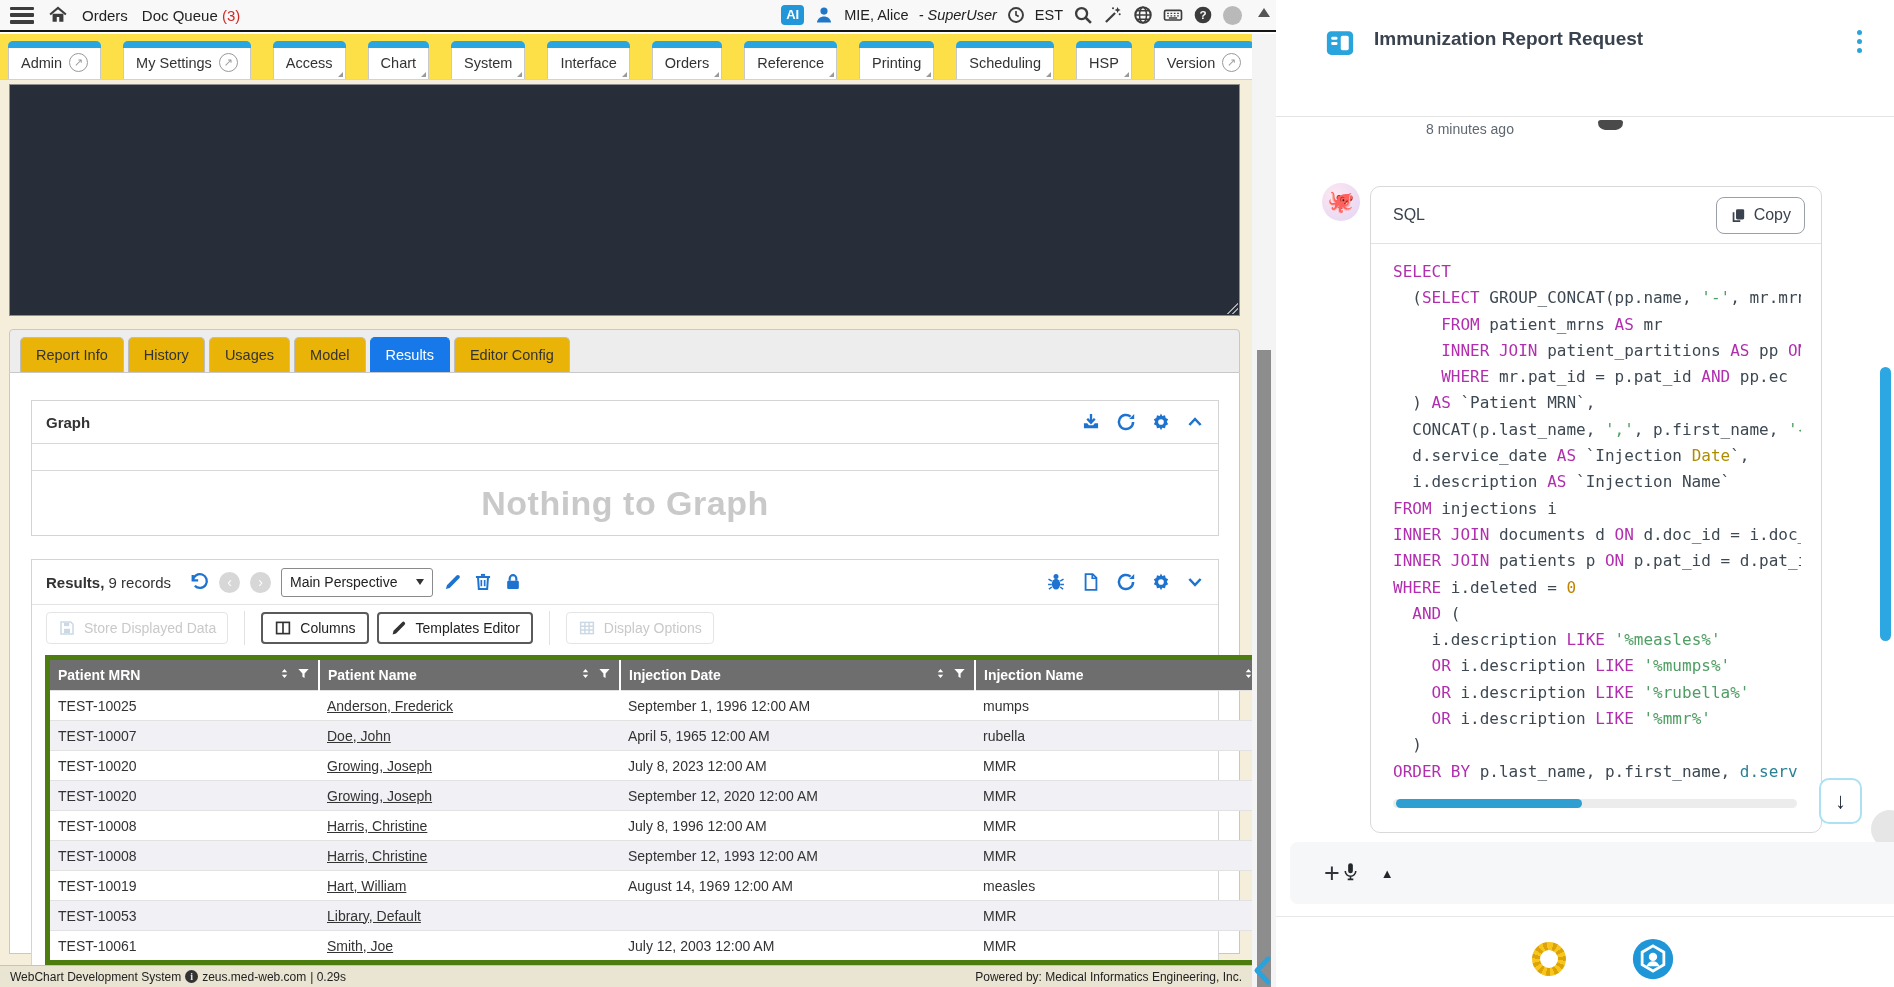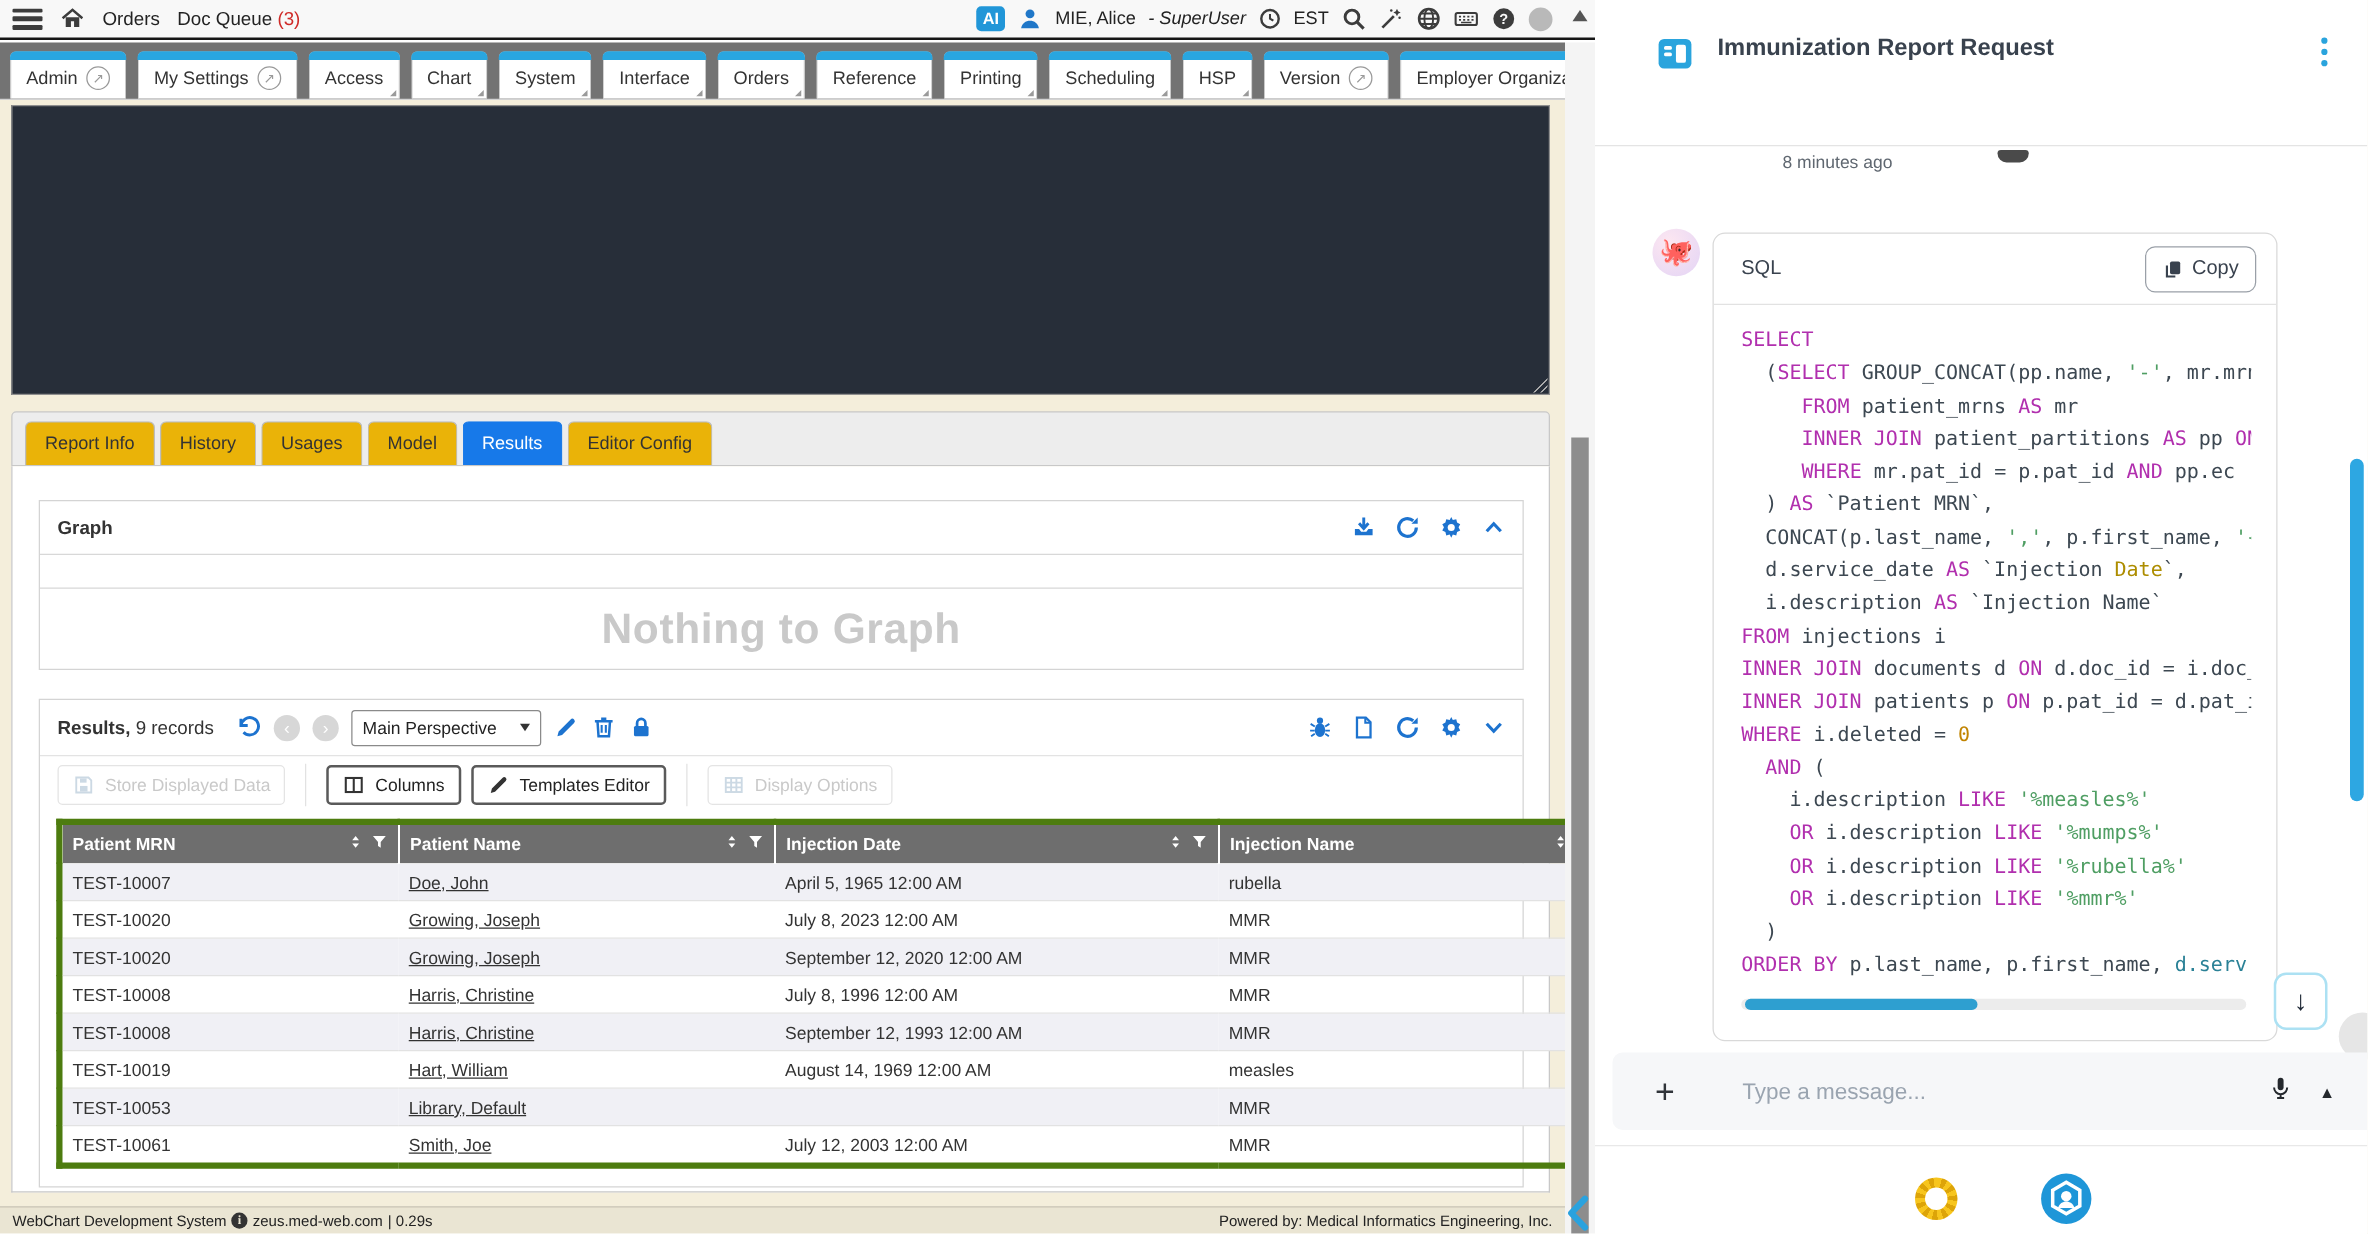--- a/index.html
+++ b/index.html
@@ -21,23 +21,23 @@
   .ai-badge{background:#2196d8;color:#fff;font-weight:bold;font-size:13px;border-radius:4px;
             padding:2px 5px;line-height:1.2;}
   .tb-user{font-size:14.5px;color:#222;}
   .tb-role{font-style:italic;}
   .i{display:inline-flex;align-items:center;justify-content:center;color:#3c3c3c;}
   .i-18 svg{width:18px;height:18px;}
   .i-20 svg{width:20px;height:20px;}
   .gray-dot{width:19px;height:19px;border-radius:50%;background:#b9b9b9;}
 
   
-  .navrow{position:absolute;left:0;top:34px;width:1252px;height:46px;background:#737373;
+  .navrow{position:absolute;left:0;top:34px;width:1252px;height:46px;background:#fde047;
           border-bottom:1px solid #d2d2d2;display:flex;align-items:flex-end;overflow:hidden;
-          padding-left:8px;box-sizing:border-box;gap:9px;}
+          padding-left:8px;box-sizing:border-box;gap:22px;}
   .navtab{position:relative;background:#fff;border:1px solid #c9c9c9;border-bottom:none;
           border-radius:5px 5px 0 0;height:38px;display:flex;align-items:center;gap:7px;
           padding:4px 12px 0 12px;font-size:14.5px;color:#333;box-sizing:border-box;cursor:pointer;
           flex:0 0 auto;}
   .navtab::before{content:"";position:absolute;left:-1px;top:-1px;right:-1px;height:7px;
           background:#29a6e0;border-radius:5px 5px 0 0;}
   .navtab .ext{width:17px;height:17px;border:1.5px solid #9a9a9a;border-radius:50%;color:#9a9a9a;
           font-size:11px;display:inline-flex;align-items:center;justify-content:center;}
   .navtab .fold{position:absolute;right:2px;bottom:2px;width:0;height:0;
           border-left:5px solid transparent;border-bottom:5px solid #9a9a9a;}
@@ -519,20 +519,26 @@
                           </svg></span>
                         <span><svg viewBox="0 0 24 24">
                             <path d="M2.5 3.5h19L14 12v8.5l-4-2.5V12z" fill="currentColor"></path>
                           </svg></span>
                       </span>
                     </span>
                   </th>
                 </tr>
               </thead>
             <tbody id="tbody">
+                <tr>
+                  <td>TEST-10025</td>
+                  <td><span class="plink">Anderson, Frederick</span></td>
+                  <td>September 1, 1996 12:00 AM</td>
+                  <td>mumps</td>
+                </tr>
                 <tr class="alt">
                   <td>TEST-10007</td>
                   <td><span class="plink">Doe, John</span></td>
                   <td>April 5, 1965 12:00 AM</td>
                   <td>rubella</td>
                 </tr>
                 <tr>
                   <td>TEST-10020</td>
                   <td><span class="plink">Growing, Joseph</span></td>
                   <td>July 8, 2023 12:00 AM</td>
@@ -638,21 +644,20 @@
           <div class="hthumb"></div>
         </div>
     </div>
 
     <div class="down-btn">↓</div>
     <div class="gray-partial"></div>
     <div class="rp-scrollthumb"></div>
 
     <div class="chatbar">
       <span class="chat-plus">+</span>
-      <input class="chat-input" placeholder="Type a message..." style="">
       <span class="mic">
         <svg viewBox="0 0 24 24">
             <rect x="9.3" y="2.5" width="5.4" height="11.5" rx="2.7" fill="currentColor"></rect>
             <path d="M6 11.5a6 6 0 0 0 12 0M12 17.5v3.5M8.8 21h6.4" fill="none" stroke="currentColor" stroke-width="1.8"></path>
           </svg>
       </span>
       <span class="chat-collapse">▲</span>
     </div>
     <div class="rp-div2"></div>
     <div class="gold-ring"></div>

